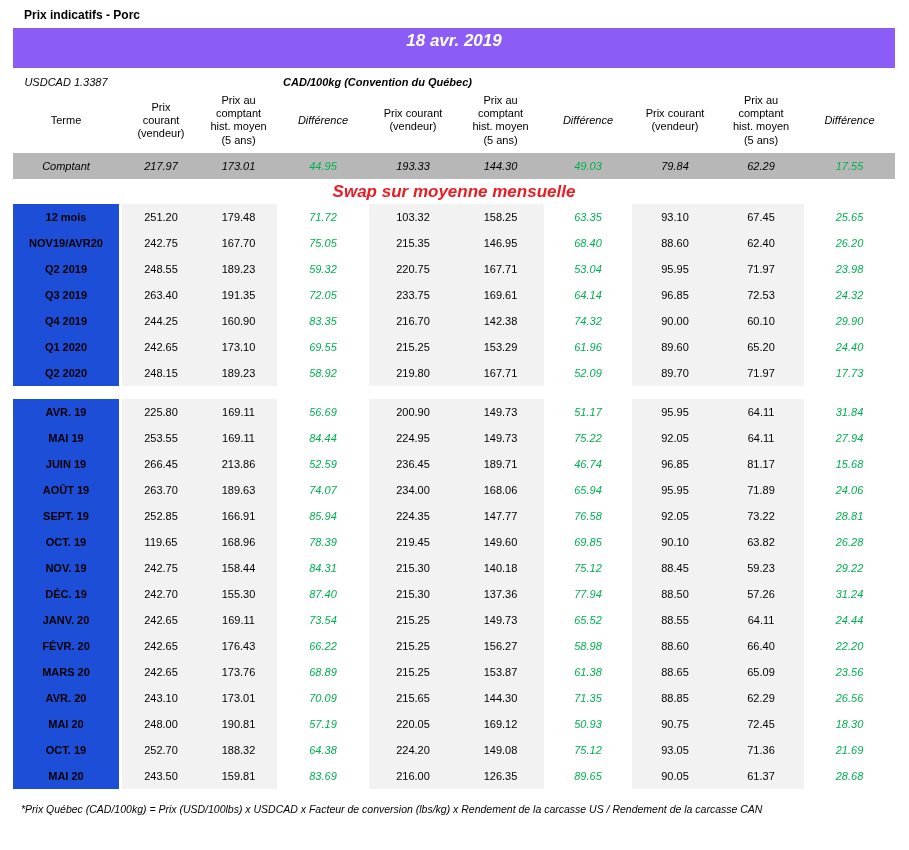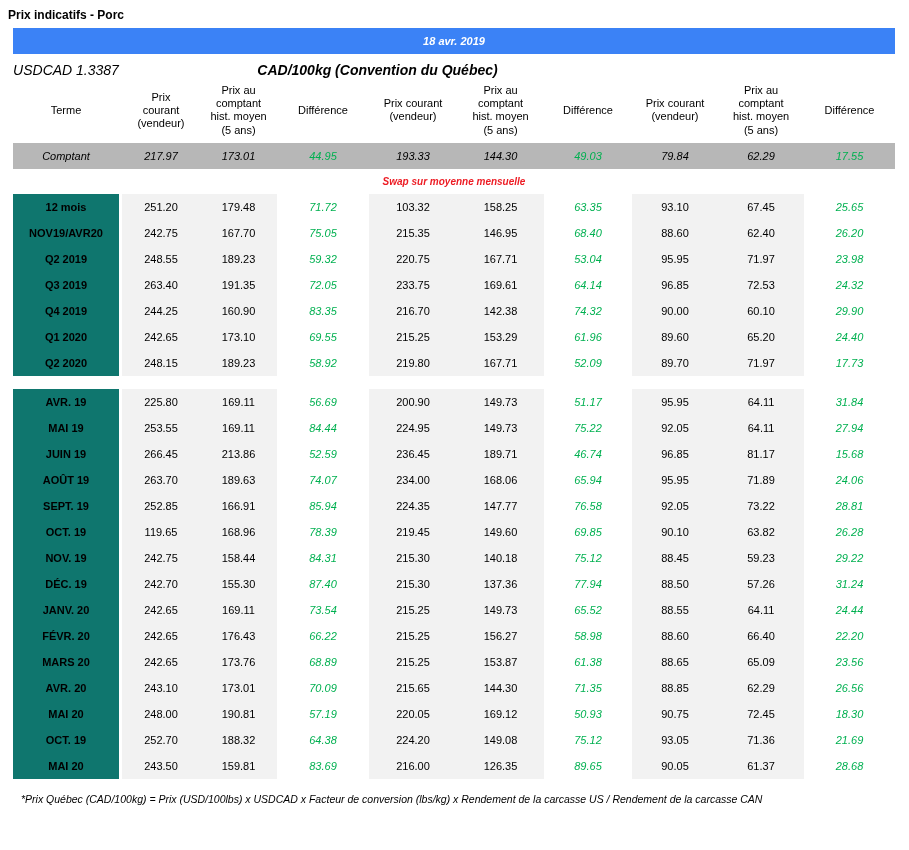--- a/index.html
+++ b/index.html
@@ -1,43 +1,43 @@
 <!DOCTYPE html>
 <html><head>
 <meta charset="utf-8">
 <style>
   html,body{margin:0;padding:0;background:#ffffff;}
   body{width:909px;height:850px;font-family:"Liberation Sans",sans-serif;color:#000;overflow:hidden;}
-  .page-title{font-size:12px;font-weight:bold;margin:8px 0 6px 8px;}
+  .page-title{font-size:12px;font-weight:bold;margin:8px 0 6px 24px;}
   .table-wrap{margin-left:13px;width:882px;}
-  .date-banner{background:#3b82f6;color:#fff;font-size:11px;font-weight:bold;font-style:italic;
-               text-align:center;height:26px;line-height:26px;}
+  .date-banner{background:#8b5cf6;color:#fff;font-size:17px;font-weight:bold;font-style:italic;
+               text-align:center;height:40px;line-height:26px;}
   .grid{display:grid;grid-template-columns:106px 3px 78px 77px 92px 88px 87px 88px 86px 86px 91px;align-items:center;}
   
-  .hdr-groups{margin-top:8px;font-size:14px;gap:44px;}
+  .hdr-groups{margin-top:8px;font-size:11px;gap:44px;}
   .usdcad{grid-column:1;text-align:center;font-style:italic;}
   .grp{font-weight:bold;font-style:italic;text-align:center;}
   .grp.g1{grid-column:3 / span 3;}
   .grp.g2{grid-column:6 / span 3;}
   .grp.g3{grid-column:9 / span 3;}
   
   .hdr-cols{font-size:11px;margin:6px 0 6px 0;}
   .hdr-cols .hc{text-align:center;white-space:pre-line;line-height:1.2;}
-  .hdr-cols .diff-h{}
+  .hdr-cols .diff-h{font-style:italic;}
   .hdr-cols .terme-h{grid-column:1;}
   
   .row{height:26px;font-size:11px;}
   .row .cell{height:26px;line-height:26px;text-align:center;overflow:hidden;}
-  .row .terme{background:#0f766e;font-weight:bold;}
+  .row .terme{background:#1d4ed8;font-weight:bold;}
   .row .price{background:#f2f2f2;}
   .row .diff{background:#ffffff;color:#00B050;font-style:italic;}
   .row.comptant{background:#b7b7b7;font-style:italic;}
   .row.comptant .cell{background:transparent;font-weight:normal;}
   .row.comptant .diff{color:#00B050;}
-  .section-title{color:#ED1C24;font-weight:bold;font-style:italic;font-size:10px;
+  .section-title{color:#ED1C24;font-weight:bold;font-style:italic;font-size:17px;
                  text-align:center;margin:6px 0 5px 0;height:14px;line-height:14px;}
   .block-gap{height:13px;}
   .footnotes{margin:10px 0 0 8px;font-size:10.5px;font-style:italic;line-height:20px;}
 </style>
 </head>
 <body>
 
 <div class="page-title">Prix indicatifs - Porc</div>
 
 <div class="table-wrap">

